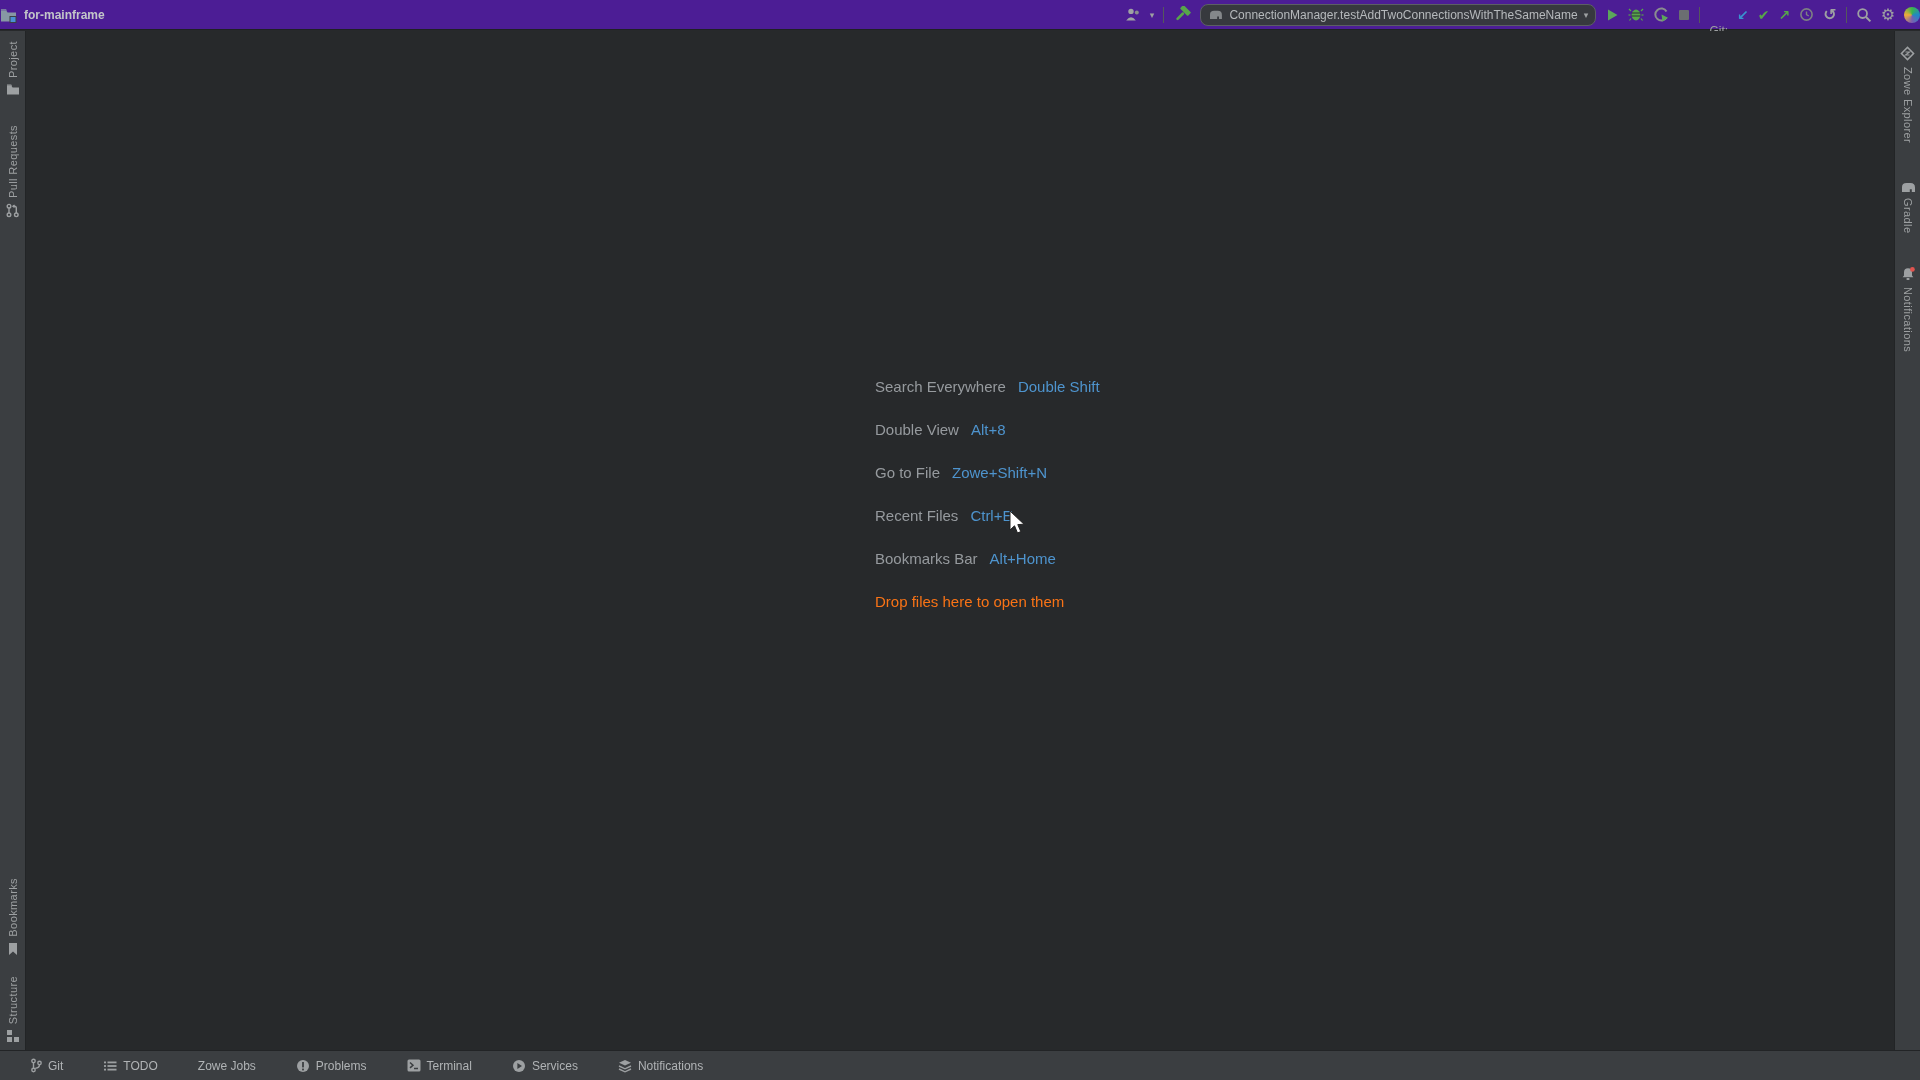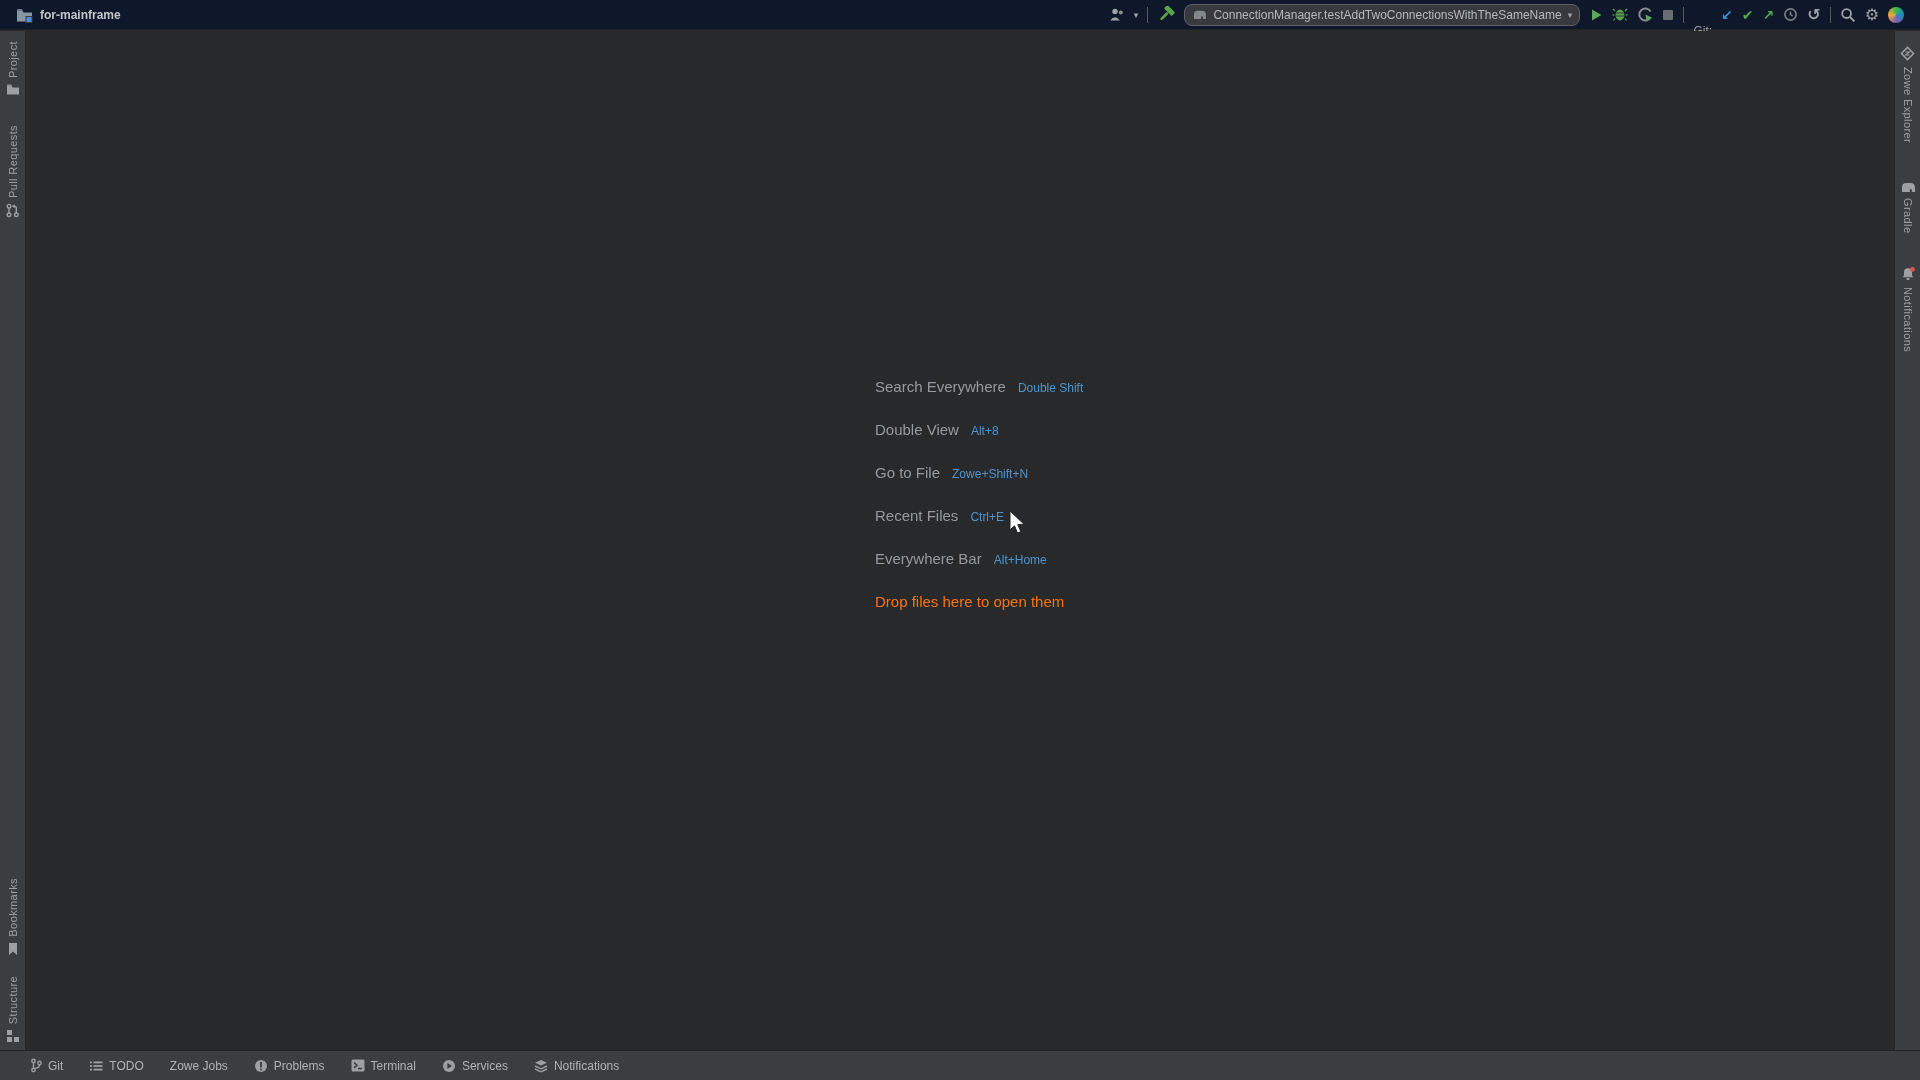--- a/index.html
+++ b/index.html
@@ -2,22 +2,22 @@
 <html><head>
 <meta charset="utf-8">
 <style>
   * { margin:0; padding:0; box-sizing:border-box; }
   html,body { width:1920px; height:1080px; overflow:hidden; background:#27292b;
               font-family:"Liberation Sans","DejaVu Sans",sans-serif; }
   .app { position:relative; width:1920px; height:1080px; }
 
   
   .titlebar { position:absolute; left:0; top:0; width:1920px; height:30px;
-              background:#0f172a; border-bottom:1px solid #1f2124;
-              display:flex; align-items:center; justify-content:space-between; padding:0 16px; }
+              background:#4c1d95; border-bottom:1px solid #1f2124;
+              display:flex; align-items:center; justify-content:space-between; padding:0 0; }
   .tb-left { display:flex; align-items:center; gap:7px; }
   .app-title { font-size:12px; font-weight:bold; color:#c3c6c9; }
   .tb-right { display:flex; align-items:center; gap:9px; height:100%; }
   .tb-sep { width:1px; height:16px; background:#55585c; }
   .ico { display:inline-flex; align-items:center; justify-content:center; line-height:1; }
   .glyph { font-family:"DejaVu Sans",sans-serif; font-size:14px; font-weight:bold; }
   .caret { color:#9da0a2; font-size:9px; font-family:"DejaVu Sans",sans-serif; }
   .runbox { display:flex; align-items:center; gap:6px; width:396px; height:22px;
             background:#37393e; border:1px solid #5c5f64; border-radius:8px; padding:0 7px; }
   .runbox-label { flex:1; font-size:12px; color:#b6b9bc; white-space:nowrap; overflow:hidden; }
@@ -34,26 +34,26 @@
   .stripe-btn { display:flex; flex-direction:column; align-items:center; gap:5px; cursor:default; }
   .vlabel { writing-mode:vertical-rl; font-size:11px; color:#9da0a2; letter-spacing:.4px; white-space:nowrap; }
   .stripe-left .vlabel { transform:rotate(180deg); }
   .rgap1 { margin-top:14px; } .rgap2 { margin-top:38px; } .rgap3 { margin-top:32px; }
 
   
   .editor { position:absolute; left:27px; right:27px; top:31px; bottom:30px; background:#27292b; }
   .shortcuts { position:absolute; left:822px; top:347px;margin-left:26px; }
   .sc-row { height:20px; margin-bottom:23px; display:flex; align-items:baseline; gap:12px; }
   .sc-label { font-size:15px; color:#969a9e; }
-  .sc-keys  { font-size:12px; color:#4e94ce; }
+  .sc-keys  { font-size:15px; color:#4e94ce; }
   .cursor { position:absolute; left:981px; top:479px; }
 
   
   .bottombar { position:absolute; left:0; bottom:0; width:1920px; height:30px; background:#3b3e41;
-               border-top:1px solid #222426; display:flex; align-items:center; gap:26px; padding-left:30px; }
+               border-top:1px solid #222426; display:flex; align-items:center; gap:40px; padding-left:30px; }
   .bb-item { display:flex; align-items:center; gap:6px; cursor:default; }
   .bb-label { font-size:12px; color:#b0b3b5; }
 </style>
 </head>
 <body>
 
 <div class="app">
 
   <div class="titlebar">
     <div class="tb-left">
@@ -238,21 +238,21 @@
         </div>
       <div class="sc-row">
           <span class="sc-label">Go to File</span>
           <span class="sc-keys">Zowe+Shift+N</span>
         </div>
       <div class="sc-row">
           <span class="sc-label">Recent Files</span>
           <span class="sc-keys">Ctrl+E</span>
         </div>
       <div class="sc-row">
-          <span class="sc-label">Everywhere Bar</span>
+          <span class="sc-label">Bookmarks Bar</span>
           <span class="sc-keys">Alt+Home</span>
         </div>
       <div class="sc-row">
           <span class="sc-label" style="color:#f97316;">Drop files here to open them</span>
         </div>
     </div>
     <span class="cursor">
       <svg width="20" height="26" viewBox="0 0 20 26">
           <path d="M2 1 L2 20 L6.5 15.8 L9.5 23 L12.8 21.6 L9.8 14.6 L16 14.2 Z" fill="#ffffff" stroke="#222" stroke-width="1"></path>
         </svg>

